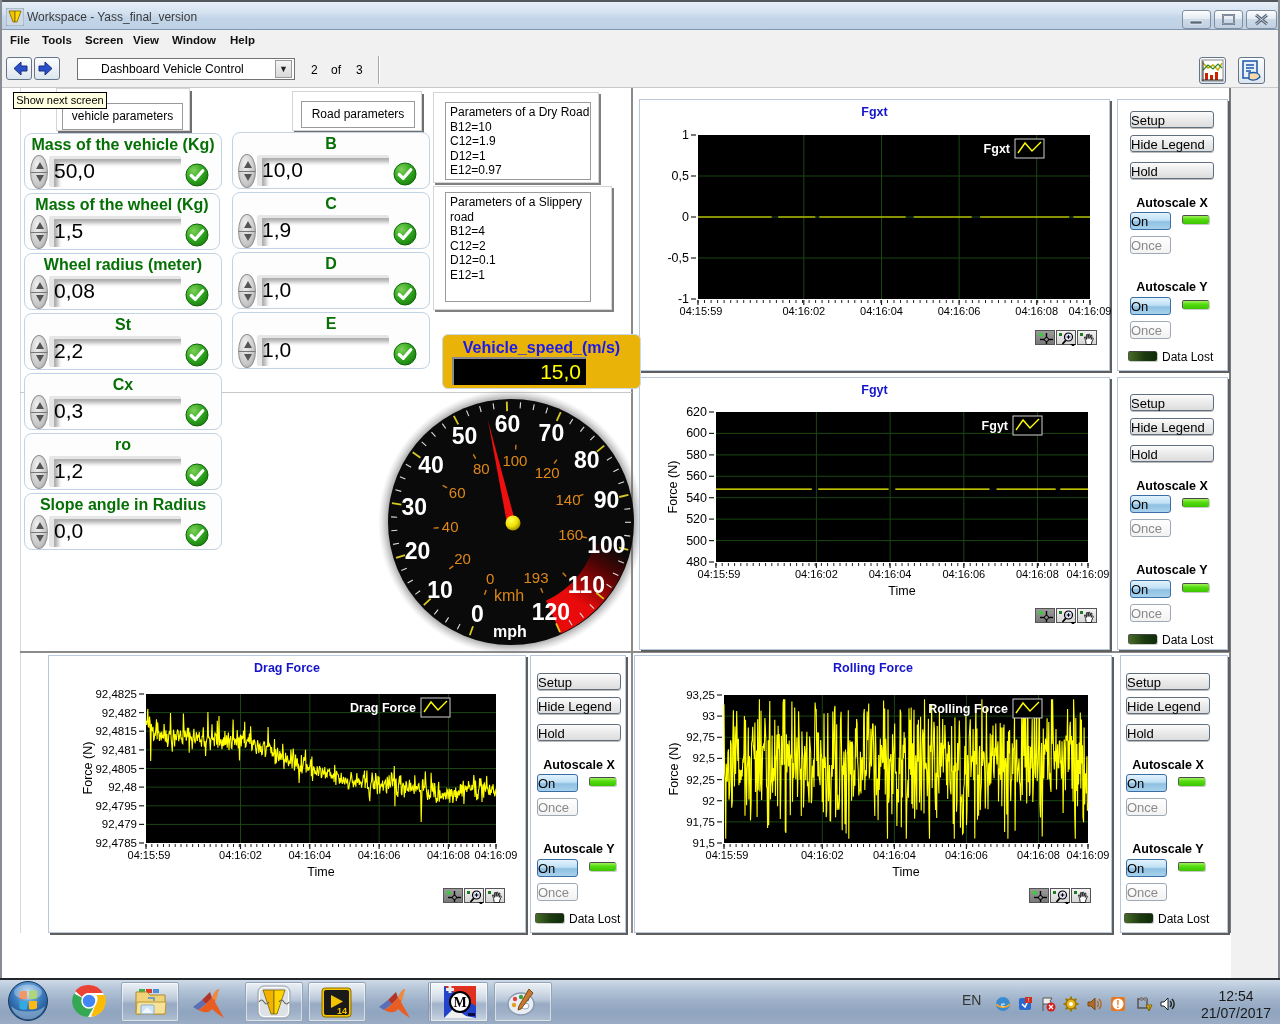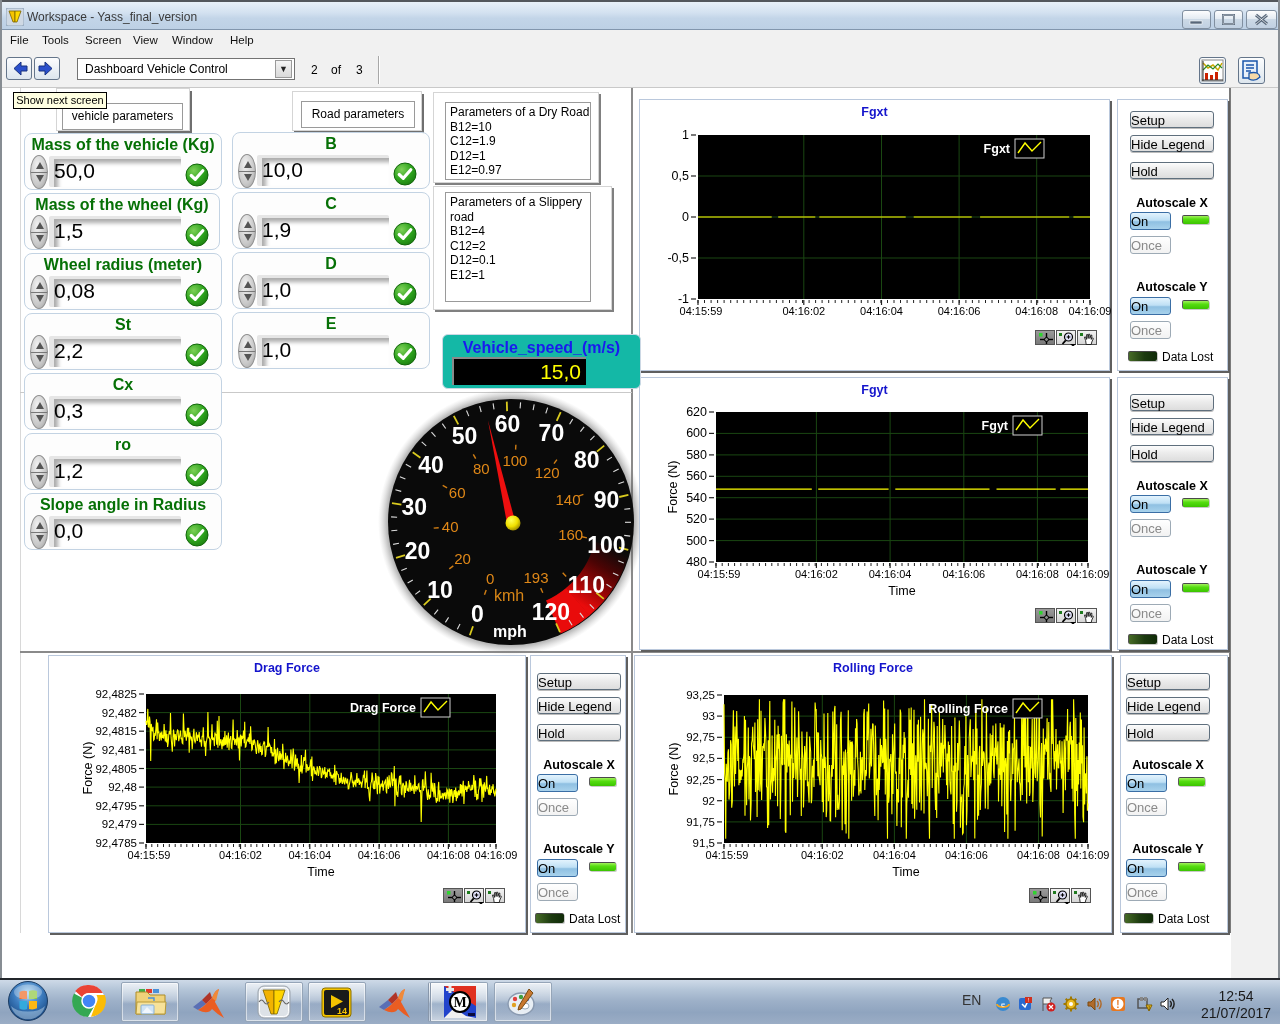--- a/index.html
+++ b/index.html
@@ -5,27 +5,27 @@
   font-family:"Liberation Sans", sans-serif; background:#fff; }
 .abs { position:absolute; }
 
 #titlebar { position:absolute; left:0; top:0; width:1280px; height:30px;
   background:linear-gradient(#e8f0f8 0%, #d3e1f0 40%, #c3d5e8 60%, #bdd0e5 100%);
   border-top:2px solid #53575c; border-bottom:1px solid #8296ad; }
 #titletxt { position:absolute; left:27px; top:8px; font-size:12px; color:#3a3a3a; }
 .wbtn { position:absolute; top:8px; height:19px; border:1px solid #808fa0; border-radius:3px;
   background:linear-gradient(#fdfdfe 0%, #e4ebf2 45%, #ccd9e6 50%, #c0d0e2 100%); }
 #menubar { position:absolute; left:0; top:30px; width:1280px; height:23px; background:#f1f1f1; }
-#menubar span { position:absolute; top:4px; font-size:11.5px; color:#111; }
+#menubar span { position:absolute; top:4px; font-size:11.5px; color:#111;font-weight:bold; }
 #toolbar { position:absolute; left:0; top:53px; width:1280px; height:35px; background:#f1f1f1;
   border-bottom:1px solid #c9c9c9; }
 .navbtn { position:absolute; top:57px; width:26px; height:23px; border:1px solid #64758a; border-radius:3px;
   background:linear-gradient(#fcfdfe,#dde6ee); }
 #combo { position:absolute; left:77px; top:58px; width:218px; height:22px; background:#fff;
-  border:1px solid #737373; font-size:12px; color:#000; line-height:20px; padding-left:7px; }
+  border:1px solid #737373; font-size:12px; color:#000; line-height:20px; padding-left:23px; }
 #combobtn { position:absolute; right:2px; top:1px; width:17px; height:18px; background:linear-gradient(#f4f4f4,#d9d9d9);
   border:1px solid #9a9a9a; font-size:9px; text-align:center; line-height:17px; color:#222; }
 #tooltip { position:absolute; left:13px; top:92px; width:94px; height:17px; background:#ffffe1;
   border:1px solid #000; font-size:11px; line-height:15px; text-align:center; white-space:nowrap; z-index:50; }
 
 .vline, .hline { position:absolute; }
 
 .gpanel { position:absolute; background:#fff; border:1px solid #bac8dc; box-shadow:2px 2px 0 #5f5f5f; }
 .gtitle { position:absolute; width:100%; text-align:center; top:5px; font-size:12.5px; font-weight:bold; color:#1414cc; }
 .cpanel { position:absolute; background:#fff; border:1px solid #bac8dc; box-shadow:2px 2px 0 #5f5f5f; }
@@ -54,21 +54,21 @@
 .pframe { position:absolute; left:24px; top:22px; width:132px; height:31px; background:#e6e6e6; border-radius:2px; }
 .pfield { position:absolute; left:5px; top:3px; right:0; bottom:0; background:#fff;
   box-shadow:inset 4px 4px 4px #ababab; font-size:21px; text-align:left; padding-right:4px; color:#000; }
 .chk { position:absolute; left:160px; top:29px; }
 
 .lbox { position:absolute; background:#fff; border:1px solid #d5d5d5; box-shadow:2px 3px 0 #6f6f6f; }
 .lbox .inner { position:absolute; border:1px solid #9a9a9a; background:#fff; font-size:12px; text-align:center; white-space:nowrap; }
 .tbox { position:absolute; background:#fff; border:1px solid #d5d5d5; box-shadow:2px 2px 0 #808080; }
 .tbox .inner { position:absolute; border:1px solid #9a9a9a; font-size:12px; line-height:14.6px; padding:2px 0 0 4px; text-align:left; white-space:nowrap; }
 
-#speedp { position:absolute; left:442px; top:334px; width:199px; height:55px; background:#14b8a6;
+#speedp { position:absolute; left:442px; top:334px; width:199px; height:55px; background:#eab308;
   border:1px solid #ccd8e4; border-radius:6px; z-index:5; }
 #speedl { position:absolute; top:4px; width:100%; text-align:center; font-size:16px; font-weight:bold; color:#1a1aee; }
 #speedv { position:absolute; left:9px; top:22px; width:134px; height:28px; background:#000;
   border-left:2px solid #8a8a8a; border-top:2px solid #8a8a8a; color:#ffff00; font-size:21px;
   text-align:right; padding-right:5px; line-height:26px; }
 
 #taskbar { position:absolute; left:0; top:978px; width:1280px; height:46px;
   background:linear-gradient(#23262b 0%, #23262b 4%, #cdd9e7 5%, #b4c5d8 25%, #9db0c8 50%, #8fa4bf 75%, #9badc5 100%); }
 .tbtn { position:absolute; top:4px; width:58px; height:40px; border:1px solid #95a5b8; border-radius:2px;
   box-shadow:inset 0 0 0 1px rgba(255,255,255,0.55);

